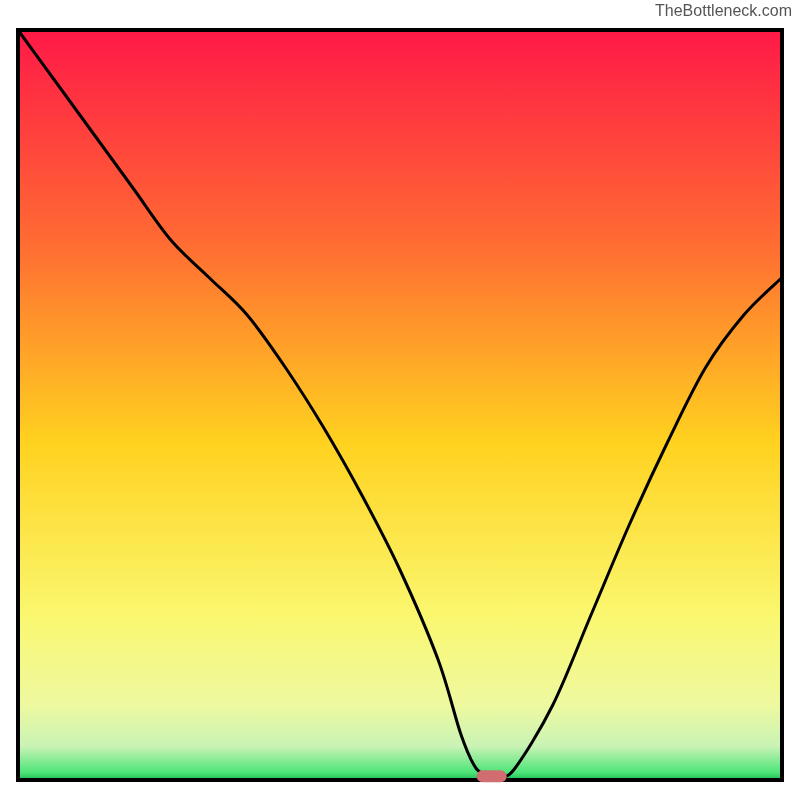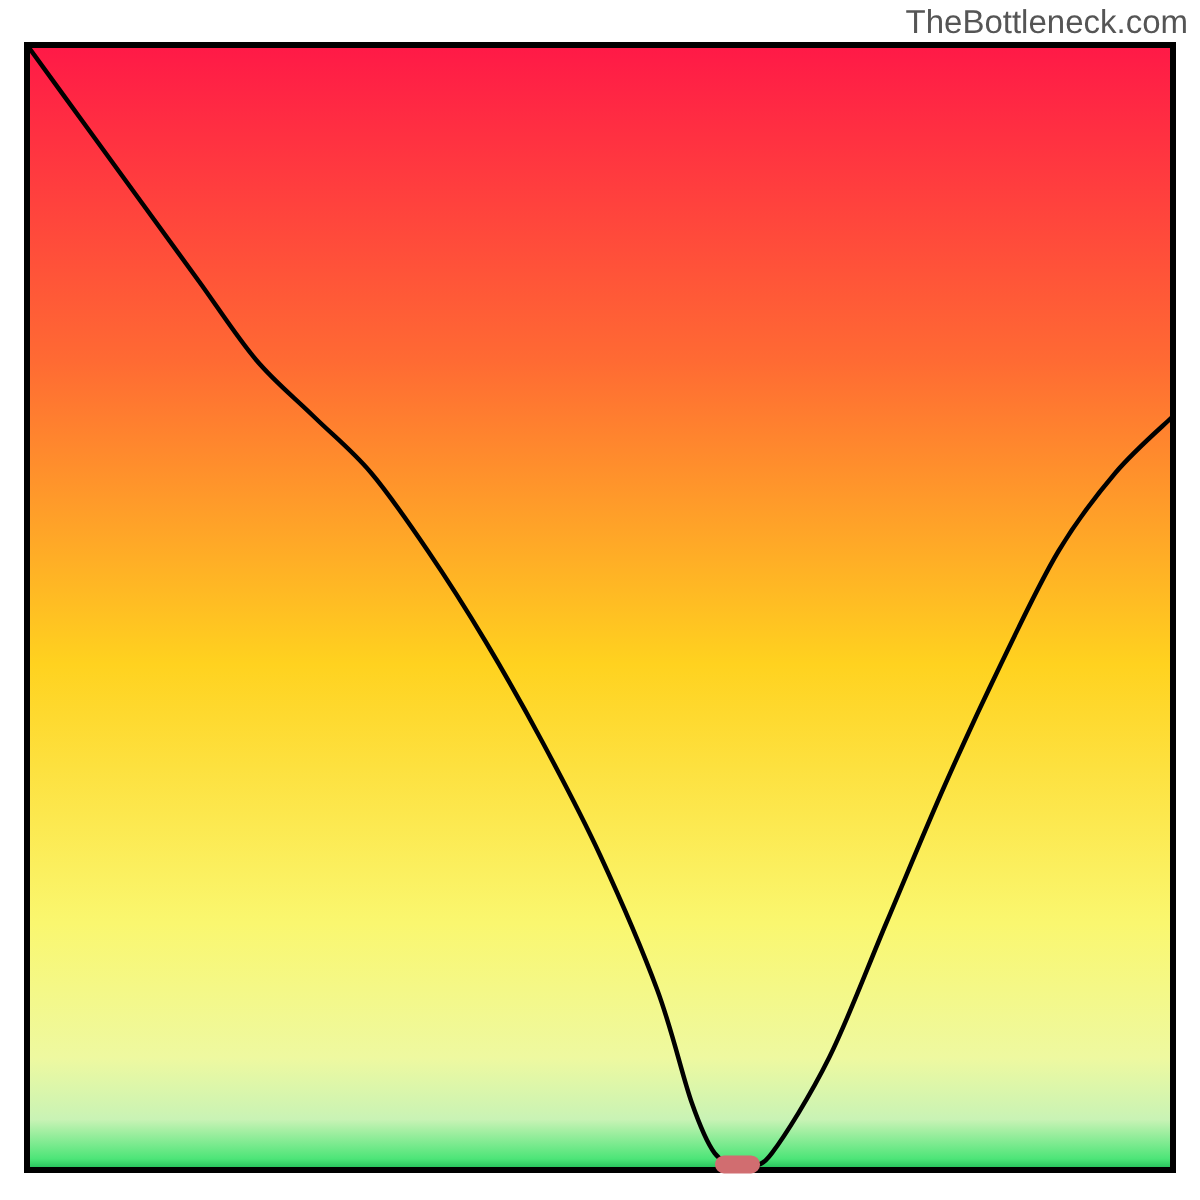--- a/index.html
+++ b/index.html
@@ -12,21 +12,21 @@
   }
   .container {
     position: relative;
     width: 800px;
     height: 800px;
   }
   .watermark {
     position: absolute;
     top: 2px;
     right: 8px;
-    font-size: 22px;
+    font-size: 16px;
     font-weight: 500;
     color: #555;
     z-index: 10;
   }
   svg {
     display: block;
   }
 </style>
 </head>
 <body>

